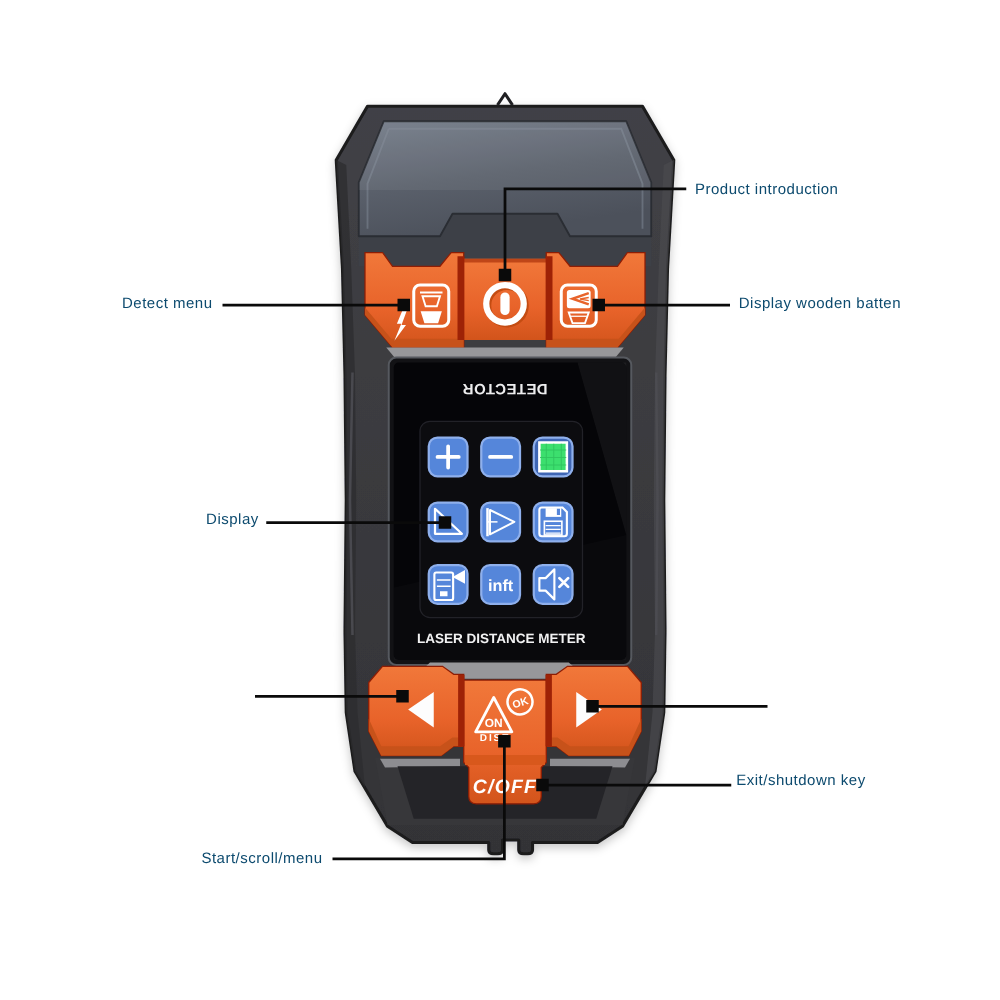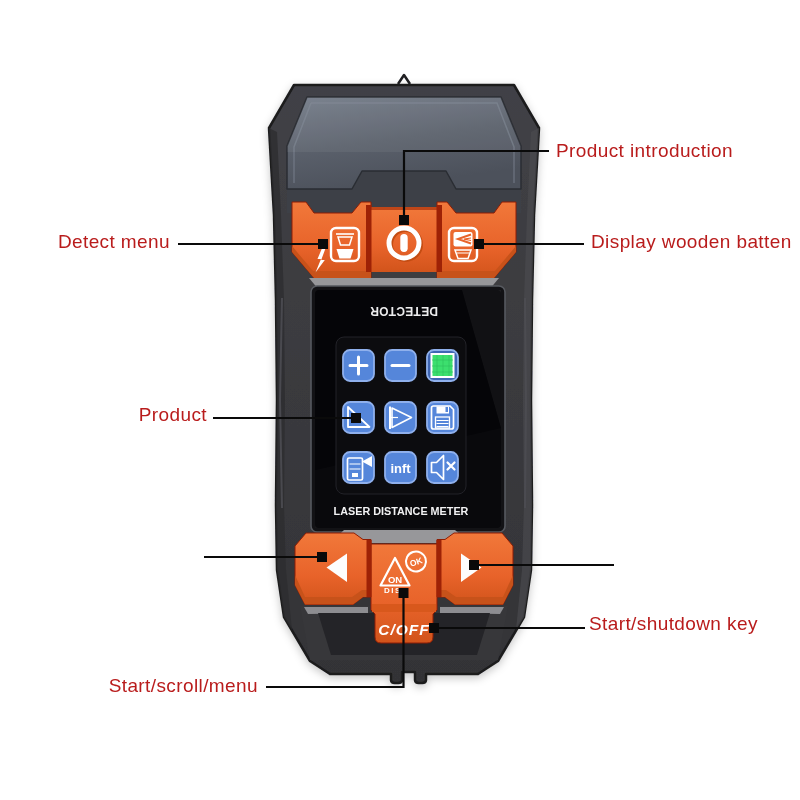--- a/index.html
+++ b/index.html
@@ -7,23 +7,23 @@
     width: 800px; height: 800px;
     background: #ffffff;
     font-family: "Liberation Sans", sans-serif;
     position: relative;
     overflow: hidden;
   }
   #stage { position: absolute; left: 0; top: 0; width: 800px; height: 800px; }
   #device-svg { position: absolute; left: 0; top: 0; }
   .callout-label {
     position: absolute;
-    font-size: 19px;
+    font-size: 12px;
     line-height: 22px;
-    color: #b91c1c;
+    color: #0c4a6e;
     letter-spacing: 0.4px;
     white-space: nowrap;
   }
   .align-right { text-align: right; }
 </style>
 </head>
 <body>
 
 <div id="stage">
 
@@ -226,16 +226,16 @@
     <rect x="317" y="552" width="10" height="10"></rect>
     <rect x="469" y="560" width="10" height="10"></rect>
     <rect x="429" y="623" width="10" height="10"></rect>
     <rect x="398.5" y="588" width="10" height="10"></rect>
   </g>
 </svg>
 
   <div class="callout-label" style="left:556px; top:140px;">Product introduction</div>
   <div class="callout-label align-right" style="left:20px; top:231px; width:150px;">Detect menu</div>
   <div class="callout-label" style="left:591px; top:231px;">Display wooden batten</div>
-  <div class="callout-label align-right" style="left:57px; top:404px; width:150px;">Product</div>
-  <div class="callout-label" style="left:589px; top:613px;">Start/shutdown key</div>
+  <div class="callout-label align-right" style="left:57px; top:404px; width:150px;">Display</div>
+  <div class="callout-label" style="left:589px; top:613px;">Exit/shutdown key</div>
   <div class="callout-label align-right" style="left:75px; top:675px; width:183px;">Start/scroll/menu</div>
 </div>
 
 </body></html>

